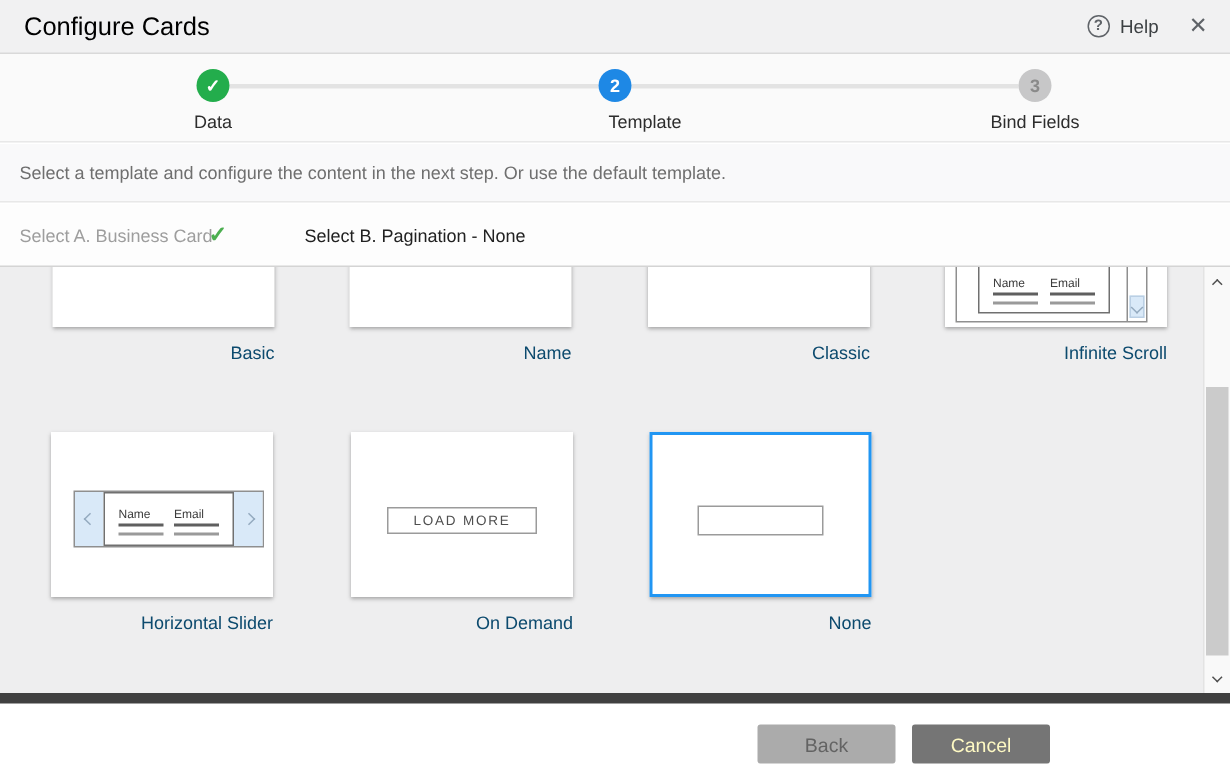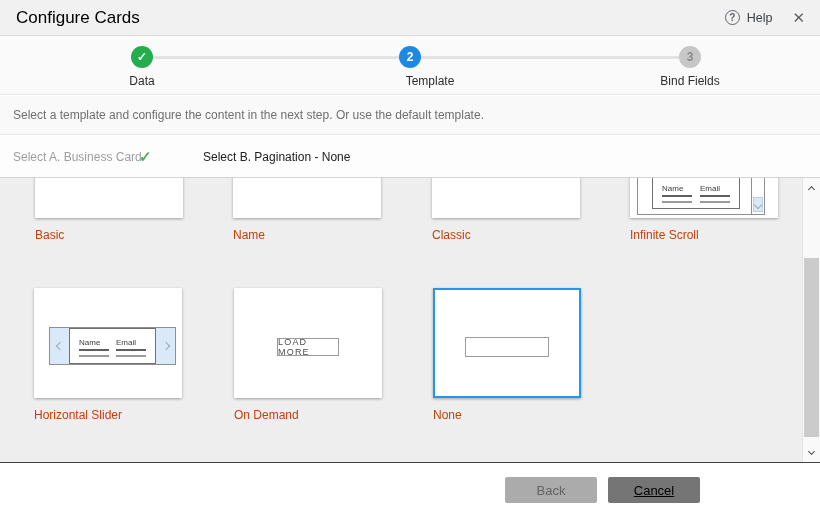--- a/index.html
+++ b/index.html
@@ -35,21 +35,21 @@
   .select-a { position:absolute; left:13px; top:0; line-height:42px; font-size:12px; color:#9e9e9e; }
   .select-a-check { position:absolute; left:139px; top:0; line-height:42px; font-size:15px; color:#4caf50; font-weight:700; }
   .select-b { position:absolute; left:203px; top:0; line-height:42px; font-size:12px; font-weight:400; color:#212121; }
 
   
   .content { position:absolute; top:178px; left:0; height:284px; right:0; background:#eeeeef; }
   .viewport { position:absolute; left:0; top:0; bottom:0; right:18px; overflow:hidden; }
   .unit { position:absolute; width:148px; }
   .card { position:absolute; top:0; left:0; width:148px; height:110px; background:#fff; box-shadow:0 1px 3px rgba(0,0,0,.22), 0 1px 2px rgba(0,0,0,.12); cursor:pointer; }
   .card.selected { border:2px solid #2196f3; }
-  .card-label { position:absolute; top:120px; width:148px; text-align:left; font-size:12px; color:#c2410c; line-height:14px; }
+  .card-label { position:absolute; top:120px; width:148px; text-align:right; font-size:12px; color:#0c4a6e; line-height:14px; }
 
   
   .mini-field { display:flex; flex-direction:column; }
   .mini-label { font-size:8px; color:#3c3c3c; line-height:9px; }
   .bar1 { height:2px; background:#5f5f5f; margin-top:2px; width:30px; }
   .bar2 { height:2px; background:#9a9a9a; margin-top:4px; width:30px; }
   .chev { width:6px; height:6px; border-right:1.6px solid #94aabf; border-bottom:1.6px solid #94aabf; }
   .chev-left { transform:rotate(135deg); }
   .chev-right { transform:rotate(-45deg); }
   .chev-down { transform:rotate(45deg); }
@@ -60,36 +60,36 @@
   .is-box { position:absolute; left:14px; width:88px; top:18px; bottom:5px; border:1px solid #707070; background:#fff; display:flex; justify-content:space-between; align-items:flex-end; padding:0 9px 5px; }
   .is-scroll { position:absolute; right:0; top:0; bottom:0; width:13px; border-left:1px solid #8f8f8f; }
   .is-scroll-btn { position:absolute; left:1px; right:1px; bottom:2px; height:15px; background:#d9e9f8; border:1px solid #bacfe4; display:flex; align-items:center; justify-content:center; }
 
   
   .hs-preview { position:absolute; left:15px; top:39px; width:127px; height:38px; border:1px solid #8f8f8f; background:#fff; display:flex; }
   .hs-arrow { width:19px; background:#d9e9f8; display:flex; align-items:center; justify-content:center; }
   .hs-center { flex:1; border:1px solid #707070; background:#fff; display:flex; justify-content:space-between; padding:9px 9px 0; }
 
   
-  .load-more { position:absolute; left:50%; transform:translateX(-50%); top:50px; width:62px; height:18px; border:1px solid #9b9b9b; background:#fff; display:flex; align-items:center; justify-content:center; font-size:9px; letter-spacing:1.2px; color:#4f4f4f; }
+  .load-more { position:absolute; left:50%; transform:translateX(-50%); top:50px; width:100px; height:18px; border:1px solid #9b9b9b; background:#fff; display:flex; align-items:center; justify-content:center; font-size:9px; letter-spacing:1.2px; color:#4f4f4f; }
   .none-rect { position:absolute; left:50%; transform:translateX(-50%); top:47px; width:84px; height:20px; border:1px solid #9b9b9b; background:#fff; }
 
   
   .scrollbar { position:absolute; right:0; top:0; bottom:0; width:18px; background:#f9f9f9; border-left:1px solid #e3e3e3; }
   .scroll-btn { position:absolute; left:0; right:0; height:22px; display:flex; align-items:center; justify-content:center; cursor:pointer; }
   .scroll-btn .chev { border-color:#4f4f4f; width:5px; height:5px; border-width:1.6px; }
   .scroll-up { top:0; }
   .scroll-down { bottom:0; }
   .scroll-thumb { position:absolute; left:1px; right:1px; top:80px; height:179px; background:#cbcbcb; cursor:pointer; }
 
   
-  .footer { position:absolute; top:462px; left:0; right:0; height:54px; background:#fff; border-top:1px solid #404040; }
+  .footer { position:absolute; top:462px; left:0; right:0; height:54px; background:#fff; border-top:7px solid #404040; }
   .btn { position:absolute; top:14px; width:92px; height:26px; border:none; border-radius:2px; font-family:"Liberation Sans", sans-serif; font-size:13px; font-weight:500; cursor:pointer; }
   .btn-back { right:223px; background:#ababab; color:#636363; }
-  .btn-cancel { right:120px; background:#757575; color:#000000;text-decoration:underline; }
+  .btn-cancel { right:120px; background:#757575; color:#fef9c3; }
   .btn-next { right:17px; background:#1e88e5; color:#fff; }
 </style>
 </head>
 <body>
 
 <div class="frame">
 
   <div class="header">
     <div class="title">Configure Cards</div>
     <div class="header-right">

